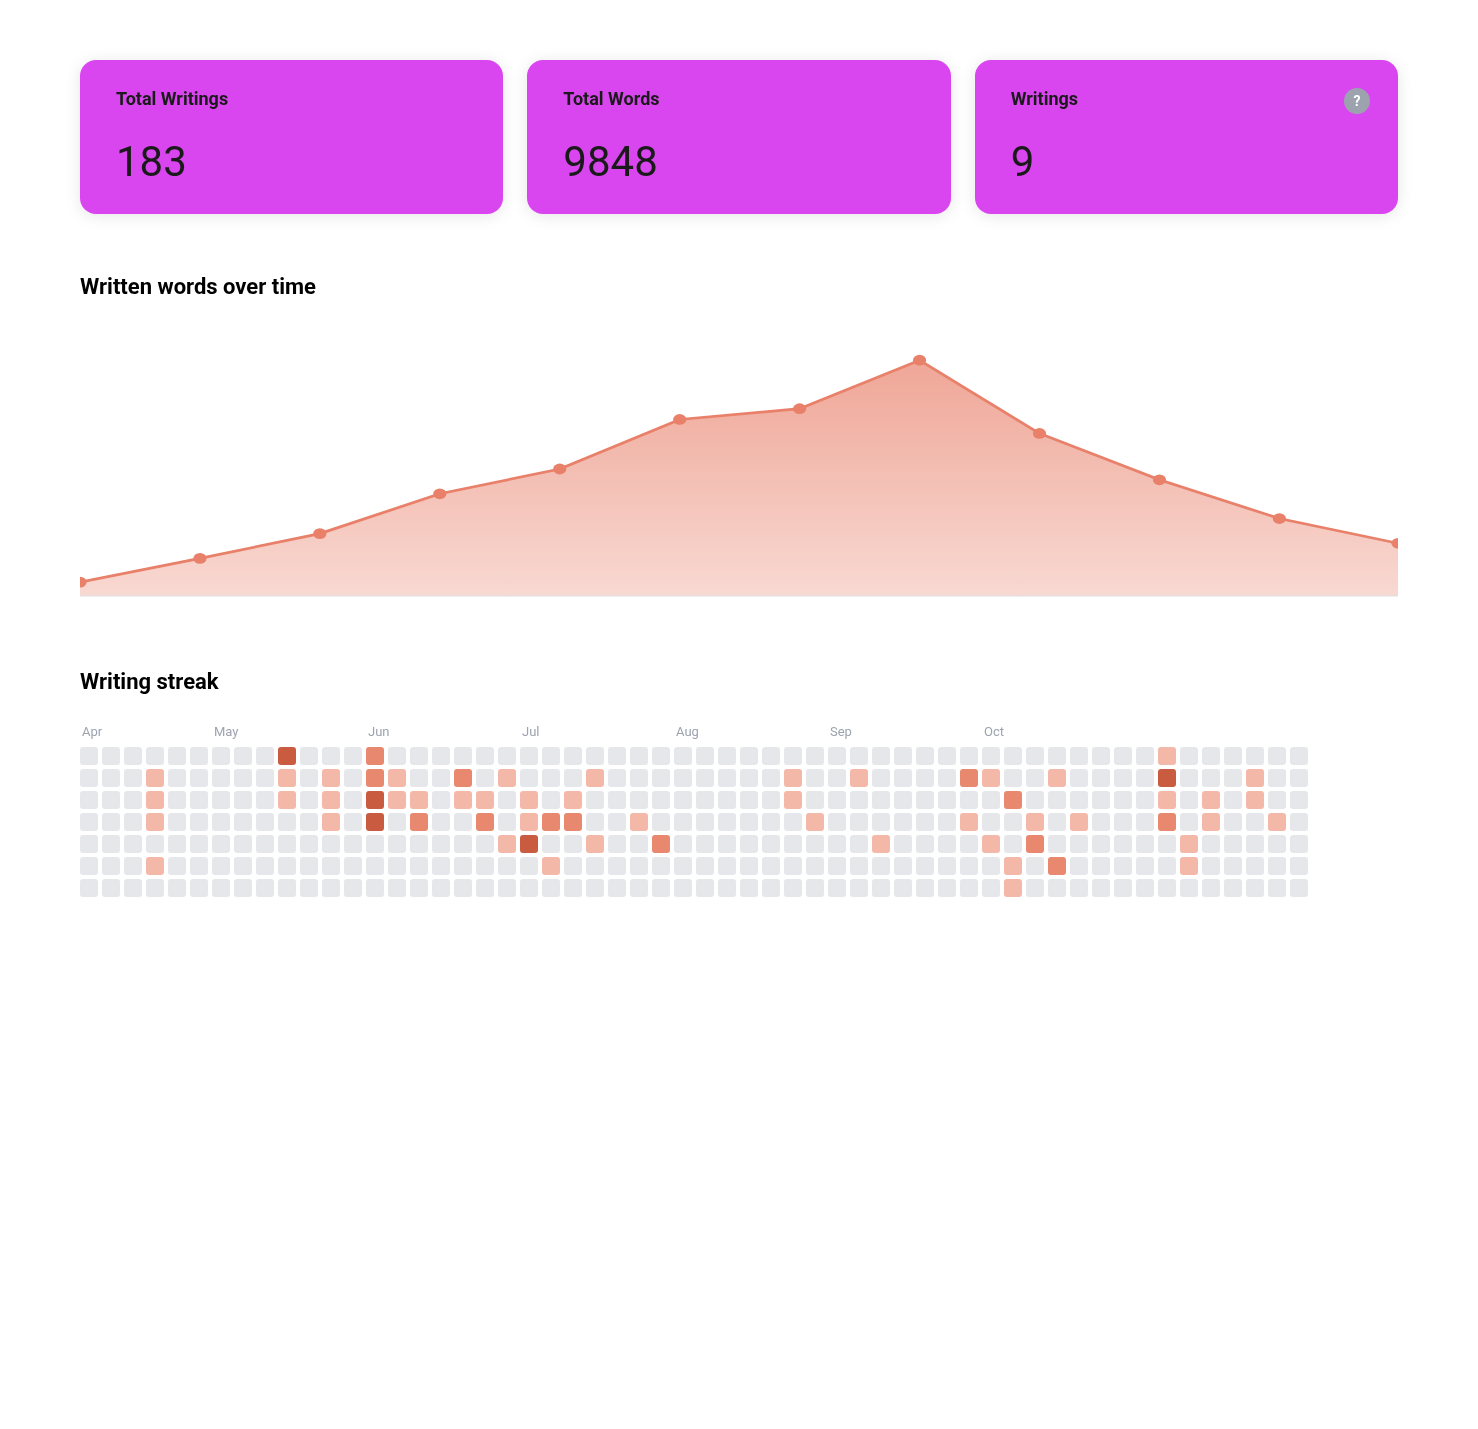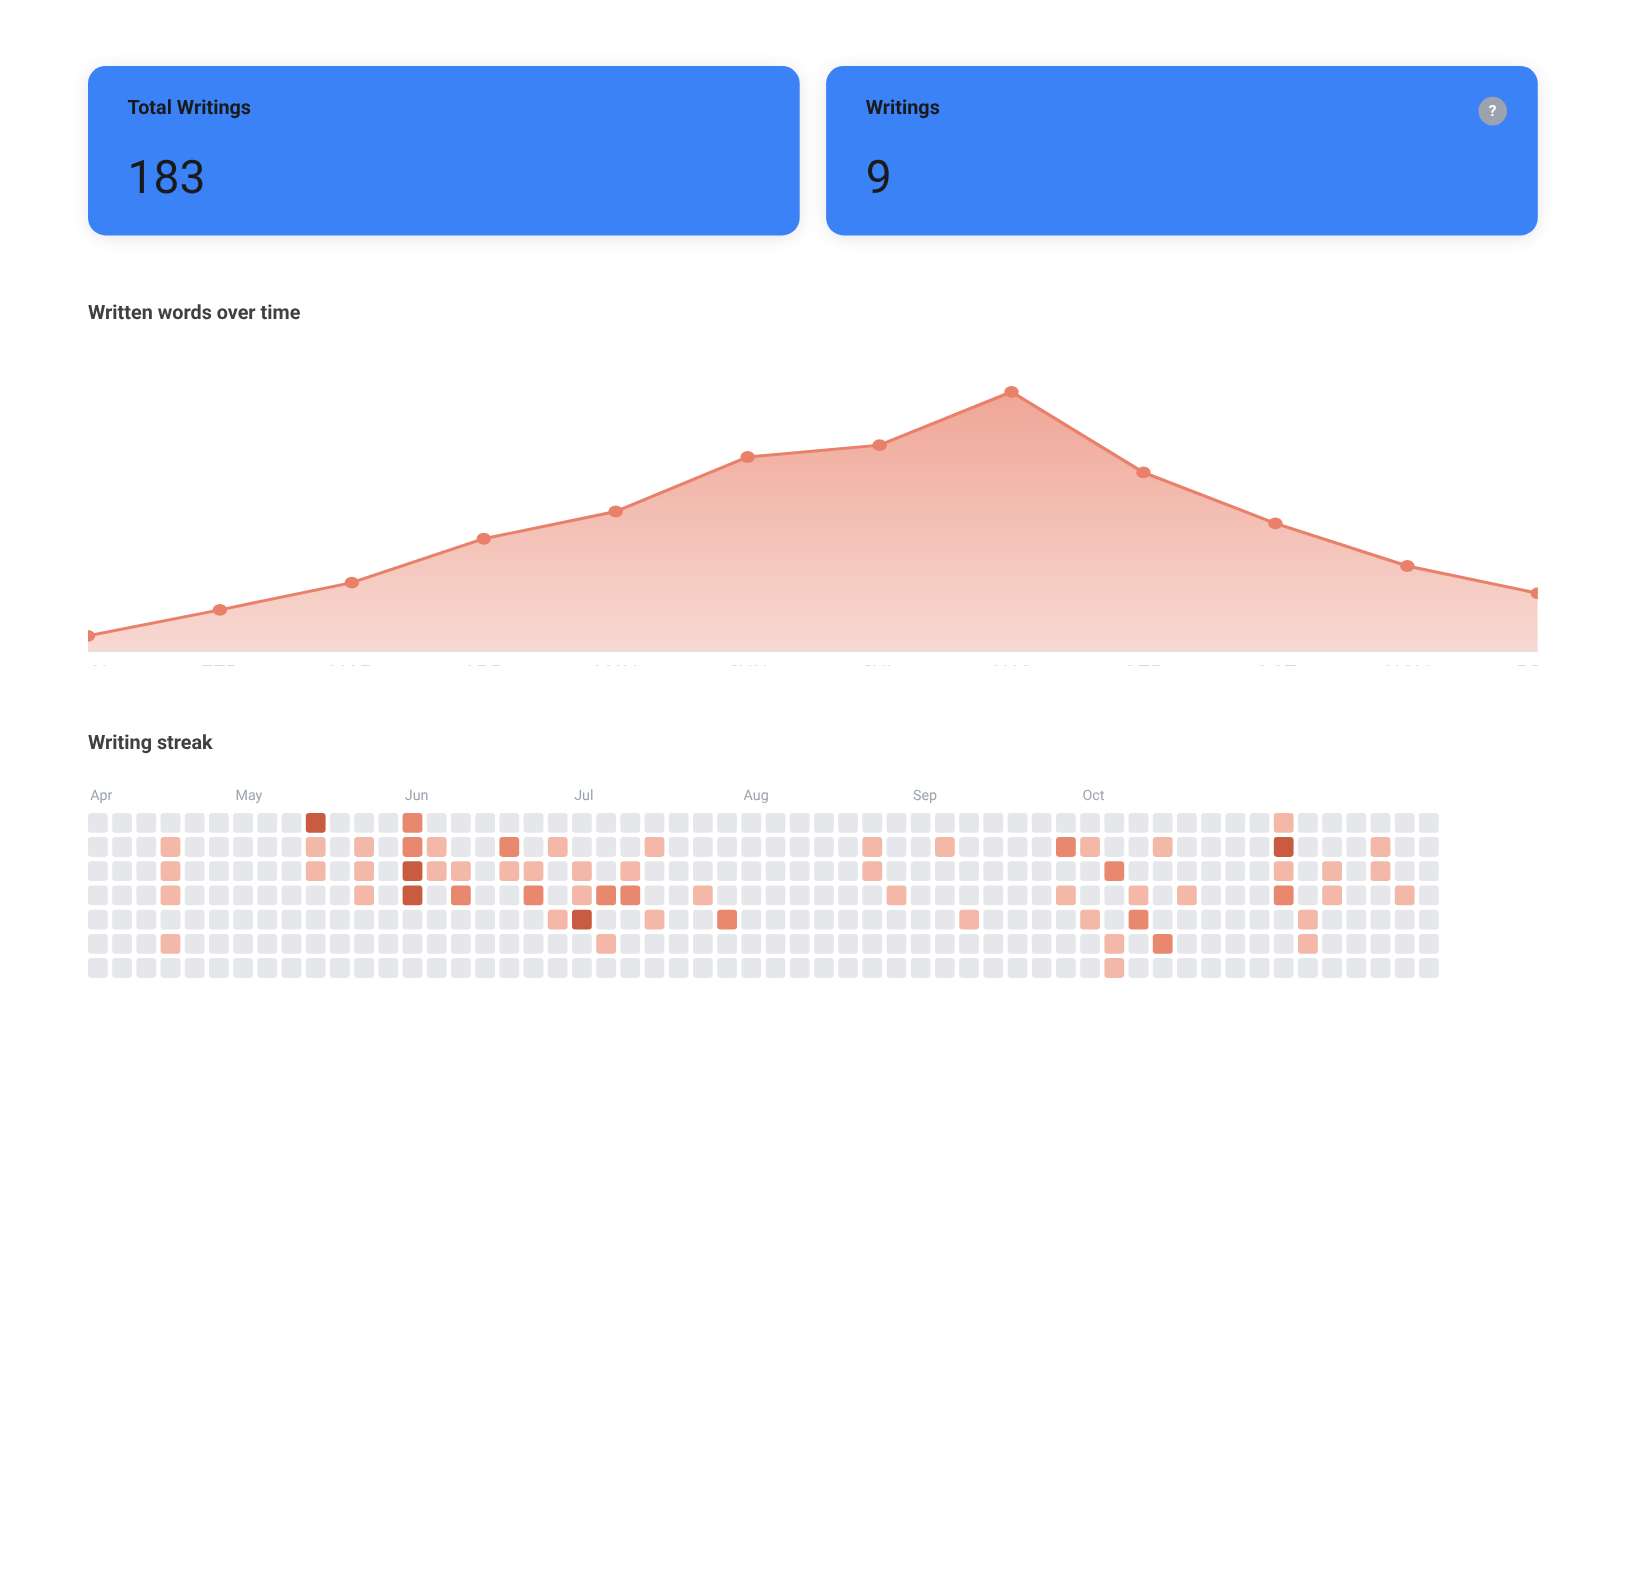--- a/index.html
+++ b/index.html
@@ -10,21 +10,21 @@
       padding: 60px 80px;
     }
 
     
     .stats-row {
       display: flex;
       gap: 24px;
       margin-bottom: 60px;
     }
     .stat-card {
-      background: #3b82f6;
+      background: #d946ef;
       border-radius: 16px;
       box-shadow: 0 2px 16px rgba(0,0,0,0.10);
       padding: 28px 36px;
       flex: 1;
       position: relative;
     }
     .stat-label {
       font-size: 18px;
       font-weight: 700;
       color: #1a1a1a;
@@ -48,23 +48,23 @@
       align-items: center;
       justify-content: center;
       color: white;
       font-size: 14px;
       font-weight: 700;
       cursor: pointer;
     }
 
     
     .section-title {
-      font-size: 18px;
+      font-size: 22px;
       font-weight: 700;
-      color: #404040;
+      color: #000000;
       margin-bottom: 30px;
     }
     .chart-section {
       margin-bottom: 60px;
     }
     .chart-container {
       width: 100%;
       height: 280px;
       position: relative;
     }
@@ -103,20 +103,24 @@
     .streak-cell.level-2 { background: #e8896f; }
     .streak-cell.level-3 { background: #c95c40; }
   </style>
 </head>
 <body>
 
 <div class="stats-row">
   <div class="stat-card">
     <div class="stat-label">Total Writings</div>
     <div class="stat-value">183</div>
+  </div>
+  <div class="stat-card">
+    <div class="stat-label">Total Words</div>
+    <div class="stat-value">9848</div>
   </div>
   <div class="stat-card">
     <div class="stat-label">Writings</div>
     <div class="stat-value">9</div>
     <div class="help-icon">?</div>
   </div>
 </div>
 
 <div class="chart-section">
   <div class="section-title">Written words over time</div>

